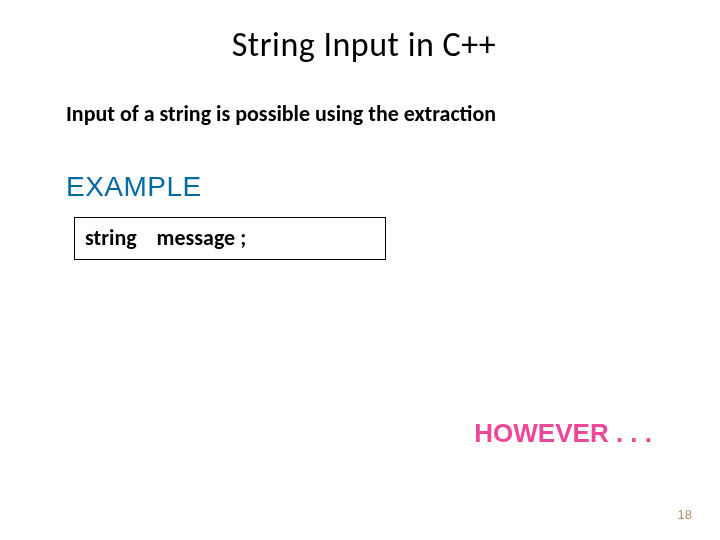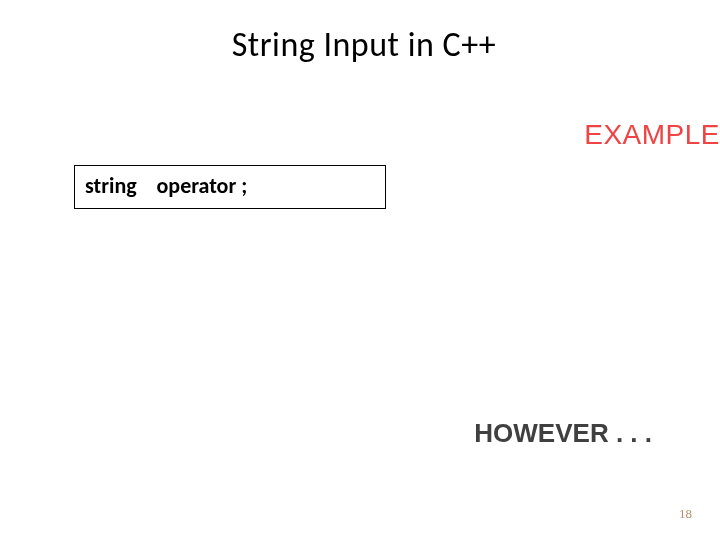--- a/index.html
+++ b/index.html
@@ -33,68 +33,68 @@
       margin-right: 60px;
       line-height: 1.25;
     }
     .body-text .indent {
       display: block;
       margin-left: 18px;
     }
     .example-label {
       font-family: Arial, sans-serif;
       font-size: 28px;
-      color: #ef4444;
+      color: #0369a1;
       margin-left: 66px;
-      margin-top: 54px;
+      margin-top: 43px;
       margin-bottom: 14px;
       letter-spacing: 0.5px;
-      text-align: right;
     }
     .code-box {
       border: 1.5px solid #000;
       margin-left: 74px;
       width: 312px;
       padding: 6px 10px 8px 10px;
     }
     .code-line {
       font-family: Calibri, Arial, sans-serif;
       font-size: 22px;
       font-weight: 700;
       color: #000;
       white-space: pre;
       line-height: 1.25;
     }
     .however {
       font-family: Arial, sans-serif;
       font-size: 26px;
       font-weight: 700;
-      color: #404040;
+      color: #ec4899;
       position: absolute;
       right: 68px;
       top: 418px;
     }
     .page-number {
       position: absolute;
       right: 28px;
       bottom: 18px;
       font-size: 13px;
       color: #b38f6b;
-      font-family: Liberation Serif, serif;
+      font-family: Liberation Sans, sans-serif;
     }
   </style>
 </head>
 <body>
 
 <h1 class="slide-title">String Input in C++</h1>
 
 <div class="body-text">
+  <span>Input of a string is possible using the extraction</span>
 </div>
 
 <div class="example-label">EXAMPLE</div>
 
 <div class="code-box">
-  <div class="code-line">string    operator ;</div>
+  <div class="code-line">string    message ;</div>
 </div>
 
 <div class="however">HOWEVER . . .</div>
 
 <div class="page-number">18</div>
 
 </body></html>

